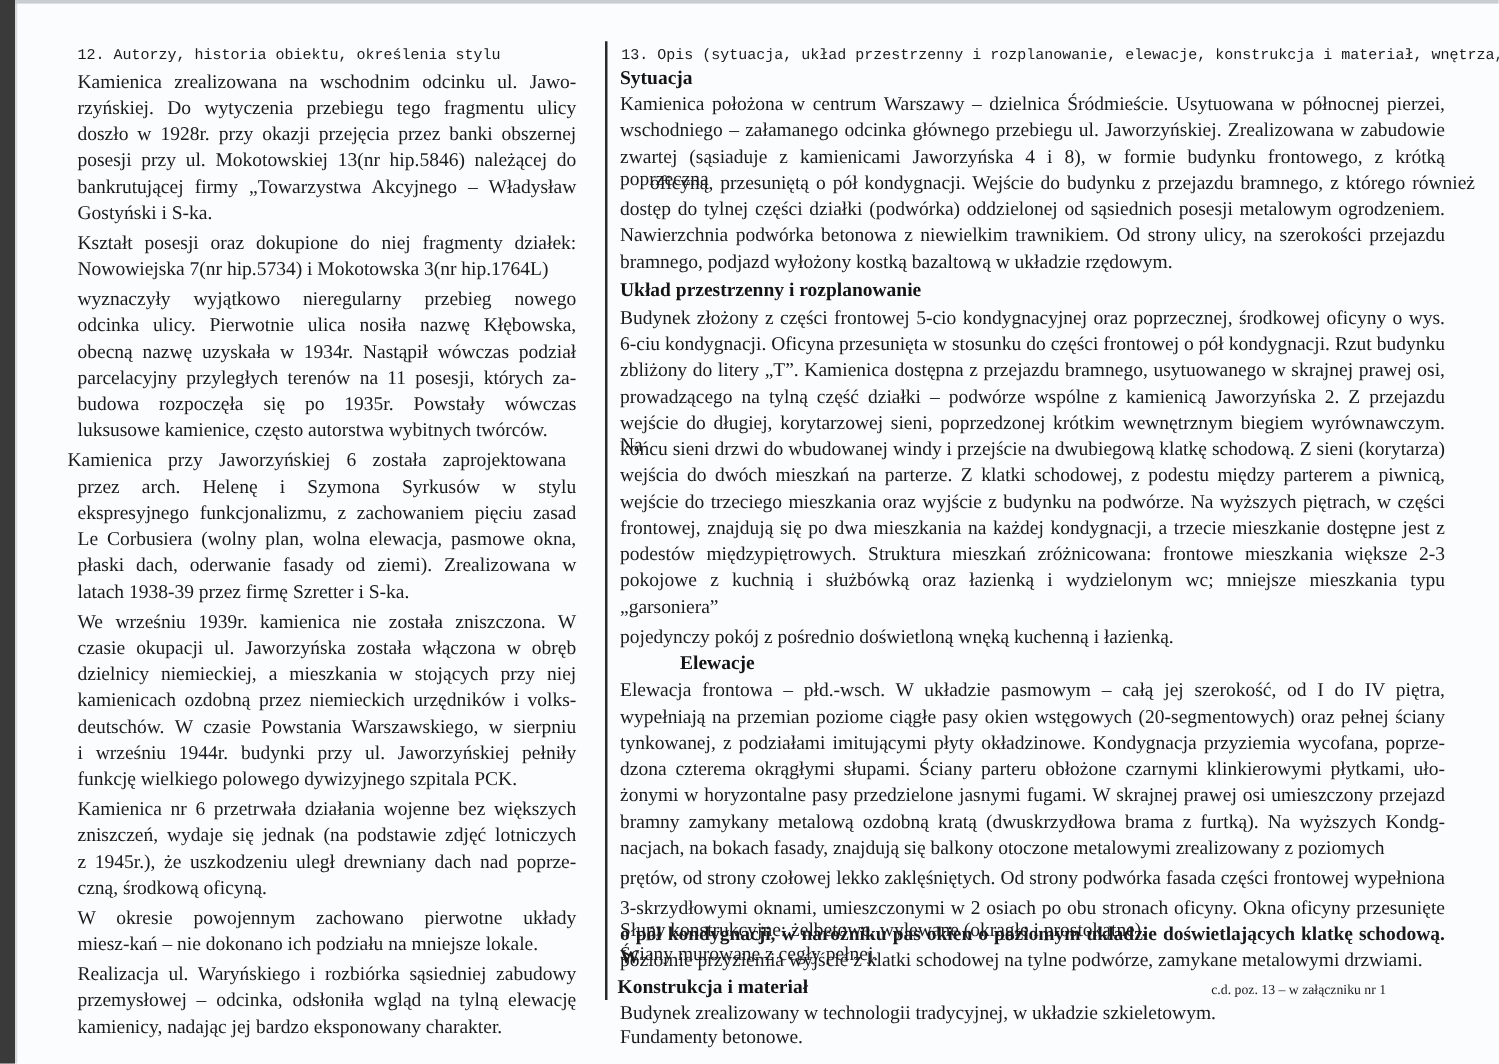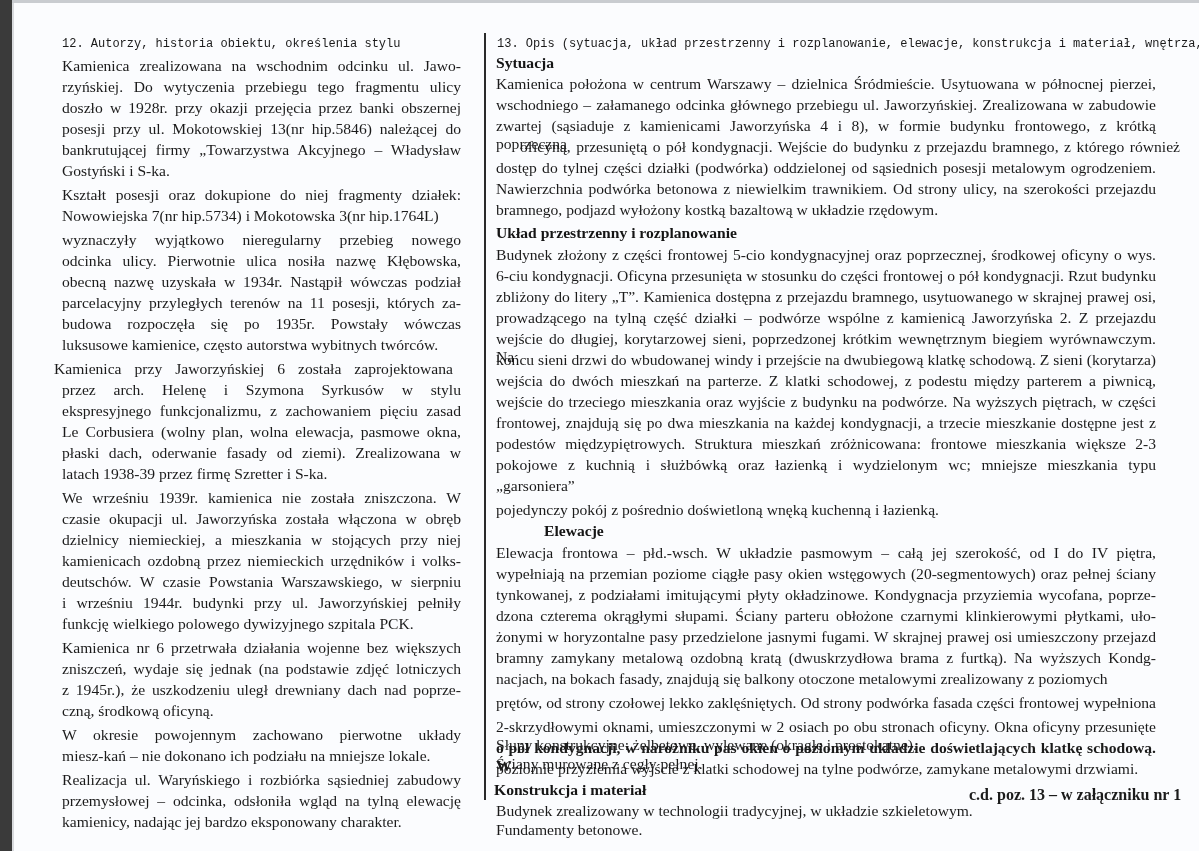--- a/index.html
+++ b/index.html
@@ -6,21 +6,21 @@
   body { width:1199px; height:851px; background:#fbfcfe; position:relative; overflow:hidden; }
   .scan-border-left { position:absolute; left:0; top:0; width:12px; height:851px; background:#3a3a3a; }
   .scan-border-left-inner { position:absolute; left:12px; top:0; width:2px; height:851px; background:#d8dadd; }
   .scan-border-top { position:absolute; left:12px; top:0; width:1187px; height:3px; background:#c9ccd0; }
   .page { position:absolute; left:14px; top:3px; width:1185px; height:848px; background:#fbfcfe; }
   .divider { position:absolute; left:470px; top:30px; width:2px; height:767px; background:#2a2a2a; }
   .section-heading { position:absolute; font-family:Liberation Mono, monospace; font-size:12px; color:#1a1a1a; white-space:nowrap; }
   .line { position:absolute; font-family:"Liberation Serif", serif; font-size:15.6px; color:#1b1b1b; white-space:nowrap; line-height:18px; }
   .line.j { text-align:justify; text-align-last:justify; white-space:normal; }
   .sub { position:absolute; font-family:"Liberation Serif", serif; font-size:15.6px; font-weight:bold; color:#151515; white-space:nowrap; }
-  .footer { position:absolute; font-family:"Liberation Serif", serif; font-size:16px; font-weight:bold; color:#1b1b1b; white-space:nowrap; }
+  .footer { position:absolute; font-family:"Liberation Serif", serif; font-size:11px; font-weight:normal; color:#1b1b1b; white-space:nowrap; }
 </style>
 </head>
 <body>
 
 <div class="scan-border-left"></div>
 <div class="scan-border-left-inner"></div>
 <div class="scan-border-top"></div>
 
 <div class="page">
 
@@ -101,21 +101,21 @@
 
     <div class="sub" style="left:482px;top:519px;margin-left:48px;">Elewacje</div>
     <div class="line j" style="left:482px;top:541px;width:660px;">Elewacja frontowa – płd.-wsch. W układzie pasmowym – całą jej szerokość, od I do IV piętra,</div>
     <div class="line j" style="left:482px;top:562px;width:660px;">wypełniają na przemian poziome ciągłe pasy okien wstęgowych (20-segmentowych) oraz pełnej ściany</div>
     <div class="line j" style="left:482px;top:583px;width:660px;">tynkowanej, z podziałami imitującymi płyty okładzinowe. Kondygnacja przyziemia wycofana, poprze-</div>
     <div class="line j" style="left:482px;top:604px;width:660px;">dzona czterema okrągłymi słupami. Ściany parteru obłożone czarnymi klinkierowymi płytkami, uło-</div>
     <div class="line j" style="left:482px;top:625px;width:660px;">żonymi w horyzontalne pasy przedzielone jasnymi fugami. W skrajnej prawej osi umieszczony przejazd</div>
     <div class="line j" style="left:482px;top:646px;width:660px;">bramny zamykany metalową ozdobną kratą (dwuskrzydłowa brama z furtką). Na wyższych Kondg-</div>
     <div class="line" style="left:482px;top:667px;">nacjach, na bokach fasady, znajdują się balkony otoczone metalowymi zrealizowany z poziomych</div>
     <div class="line j" style="left:482px;top:691px;width:660px;">prętów, od strony czołowej lekko zaklęśniętych. Od strony podwórka fasada części frontowej wypełniona</div>
-    <div class="line j" style="left:482px;top:715px;width:660px;">2-skrzydłowymi oknami, umieszczonymi w 2 osiach po obu stronach oficyny.  Okna oficyny przesunięte</div>
+    <div class="line j" style="left:482px;top:715px;width:660px;">3-skrzydłowymi oknami, umieszczonymi w 2 osiach po obu stronach oficyny.  Okna oficyny przesunięte</div>
     <div class="line j" style="left:482px;top:736px;width:660px;font-weight:bold;">o pół kondygnacji, w narożniku pas okien o poziomym układzie doświetlających klatkę schodową. W</div>
     <div class="line" style="left:482px;top:757px;">poziomie przyziemia wyjście z klatki schodowej na tylne podwórze, zamykane metalowymi drzwiami.</div>
 
     <div class="sub" style="left:480px;top:778px;">Konstrukcja i materiał</div>
     <div class="line" style="left:482px;top:799px;">Budynek zrealizowany w technologii tradycyjnej, w układzie szkieletowym.</div>
     <div class="line" style="left:482px;top:818px;">Fundamenty betonowe.</div>
   </div>
 </div>
 
 <div class="line" style="left:496px;top:736px;">Słupy konstrukcyjne: żelbetowe, wylewane (okrągłe i prostokątne).</div>

